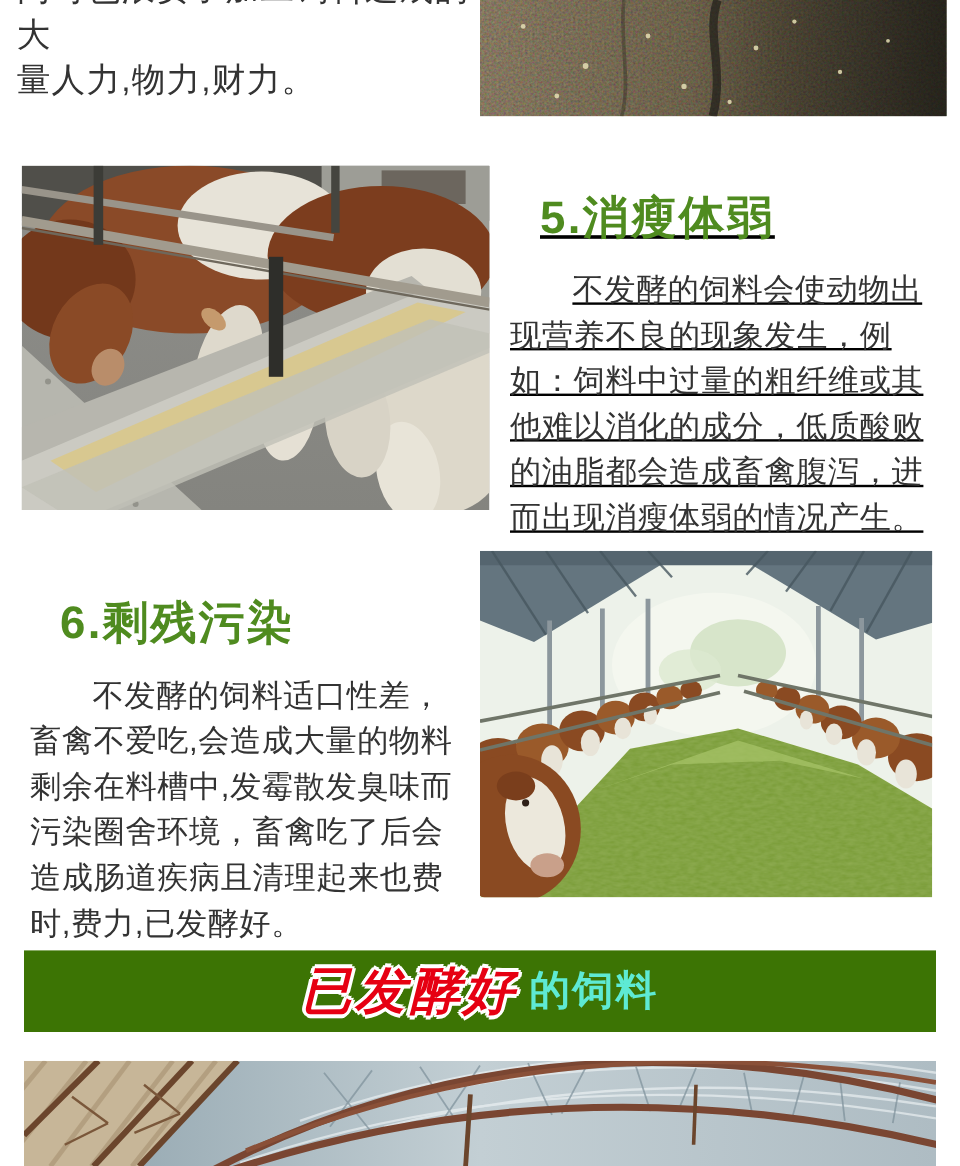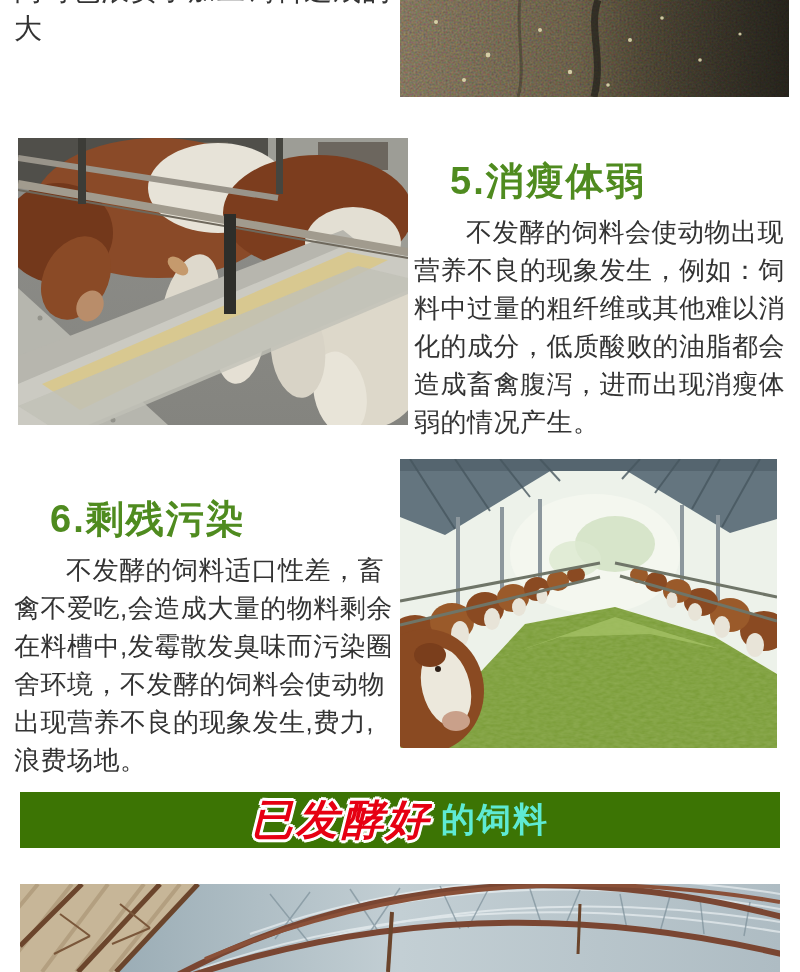--- a/index.html
+++ b/index.html
@@ -5,44 +5,45 @@
   html,body{margin:0;padding:0;overflow:hidden;}
   body{width:800px;height:972px;background:#fff;
        font-family:"Liberation Sans","DejaVu Sans",sans-serif;}
   .page{position:relative;width:800px;height:972px;overflow:hidden;background:#fff;}
   .abs{position:absolute;}
   .intro-text{left:14px;top:-28px;width:402px;font-size:28px;line-height:38px;
               color:#333;letter-spacing:1px;font-weight:500;}
   .green-heading{font-size:38px;color:#4f8b1f;font-weight:bold;
                  margin:0 0 6px 40px;letter-spacing:2px;}
   .body-text{font-size:26px;line-height:38px;color:#333;text-indent:2em;
-             margin:4px;letter-spacing:0.5px;}
-  .sec5{left:410px;top:156px;width:388px;}
+             margin:15px;letter-spacing:0.5px;}
+  .sec5{left:410px;top:156px;width:388px;text-decoration:underline;}
   .sec6{left:10px;top:494px;width:388px;}
   .img-box{overflow:hidden;line-height:0;}
   .img-feed{left:400px;top:0;width:389px;height:97px;}
   .img-trough{left:18px;top:138px;width:390px;height:287px;}
   .img-barn{left:400px;top:459px;width:377px;height:289px;}
   .img-roof{left:20px;top:884px;width:760px;height:88px;}
-  .banner{left:20px;top:792px;width:760px;height:56px;background:#3c7404;
+  .banner{left:20px;top:792px;width:760px;height:68px;background:#3c7404;
           display:flex;align-items:center;justify-content:center;gap:10px;}
   .banner-highlight{color:#e60012;font-size:42px;font-weight:bold;font-style:italic;
         letter-spacing:3px;
         text-shadow:-2px -2px 0 #fff,2px -2px 0 #fff,-2px 2px 0 #fff,2px 2px 0 #fff,
                     0 -3px 0 #fff,0 3px 0 #fff,-3px 0 0 #fff,3px 0 0 #fff;}
   .banner-rest{color:#5eead4;font-size:34px;font-weight:bold;letter-spacing:2px;}
   svg{display:block;}
 </style>
 </head>
 <body>
 
 <div class="page">
 
   <div class="abs intro-text">
     <div>同时也浪费了加工饲料造成的大</div>
+    <div>量人力,物力,财力。</div>
   </div>
 
   <div class="abs img-box img-feed">
     <svg viewBox="0 0 389 97" width="389" height="97">
       <defs>
         <linearGradient id="feedBase" x1="0" y1="0" x2="1" y2="0">
           <stop offset="0" stop-color="#9a9184"></stop>
           <stop offset="0.45" stop-color="#7d7667"></stop>
           <stop offset="0.62" stop-color="#5e594d"></stop>
           <stop offset="1" stop-color="#4a4741"></stop>
@@ -135,21 +136,21 @@
     </svg>
   </div>
 
   <div class="abs sec5">
     <h2 class="green-heading">5.消瘦体弱</h2>
     <p class="body-text">不发酵的饲料会使动物出现营养不良的现象发生，例如：饲料中过量的粗纤维或其他难以消化的成分，低质酸败的油脂都会造成畜禽腹泻，进而出现消瘦体弱的情况产生。</p>
   </div>
 
   <div class="abs sec6">
     <h2 class="green-heading">6.剩残污染</h2>
-    <p class="body-text">不发酵的饲料适口性差，畜禽不爱吃,会造成大量的物料剩余在料槽中,发霉散发臭味而污染圈舍环境，不发酵的饲料会使动物出现营养不良的现象发生,费力,浪费场地。</p>
+    <p class="body-text">不发酵的饲料适口性差，畜禽不爱吃,会造成大量的物料剩余在料槽中,发霉散发臭味而污染圈舍环境，畜禽吃了后会造成肠道疾病且清理起来也费时,费力,已发酵好。</p>
   </div>
 
   <div class="abs img-box img-barn">
     <svg viewBox="0 0 377 289" width="377" height="289">
       <defs>
         <filter id="silTex" x="-5%" y="-5%" width="110%" height="110%">
           <feTurbulence type="fractalNoise" baseFrequency="0.15 0.35" numOctaves="2" seed="3" result="n"></feTurbulence>
           <feColorMatrix in="n" type="matrix" values="0 0 0 0 0.62  0 0 0 0 0.75  0 0 0 0 0.35  0 0 0 0.8 0.2" result="t"></feColorMatrix>
           <feComposite in="t" in2="SourceAlpha" operator="in" result="tc"></feComposite>
           <feBlend in="tc" in2="SourceGraphic" mode="multiply"></feBlend>

